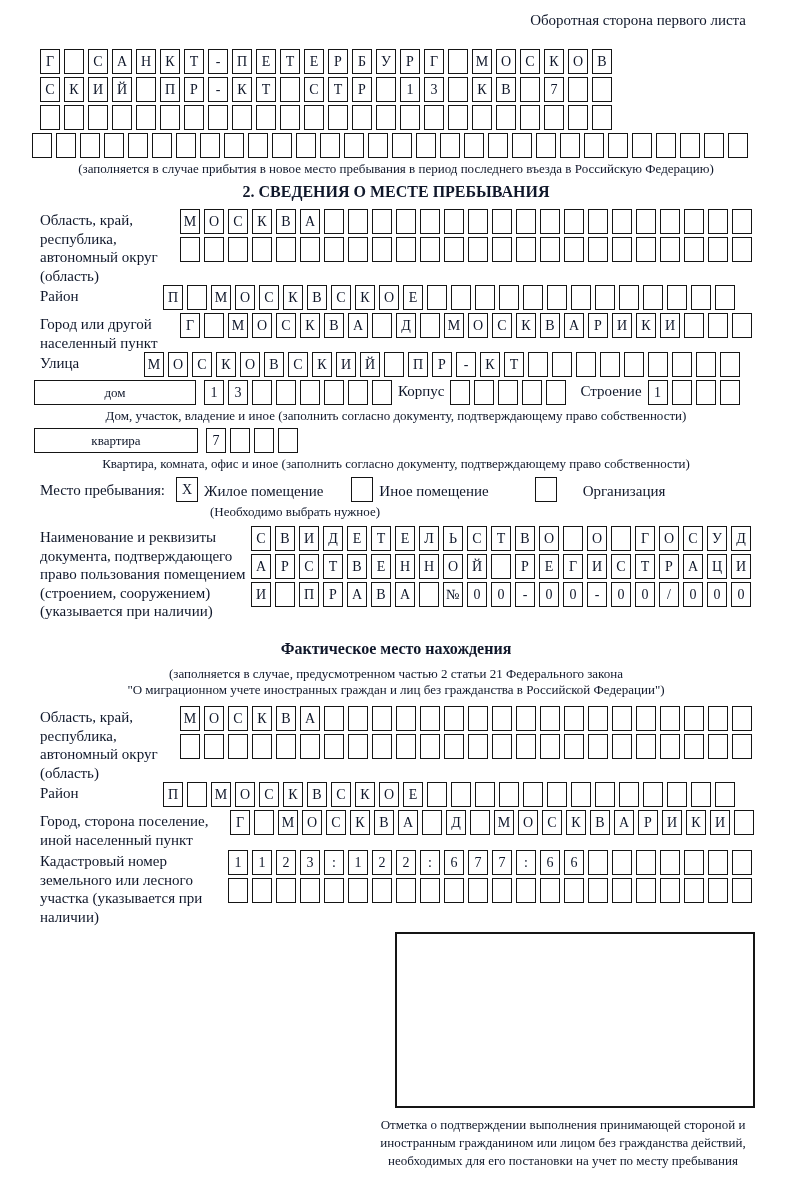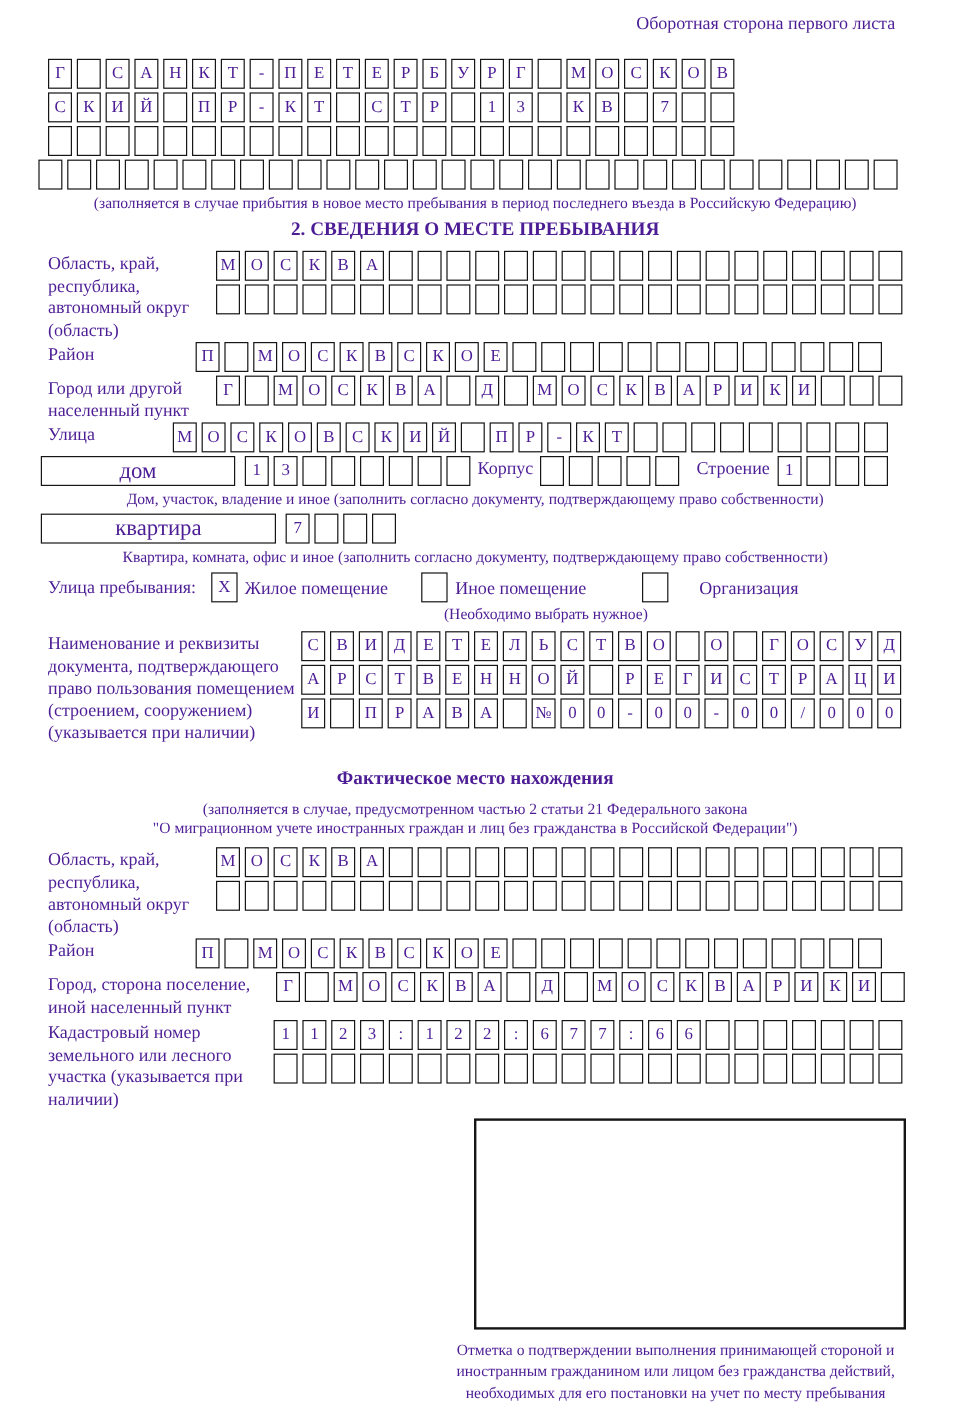--- a/index.html
+++ b/index.html
@@ -1,18 +1,18 @@
 <!DOCTYPE html>
 <html><head>
 <meta charset="utf-8">
 <style>
   html,body{margin:0;padding:0;background:#fff;}
   .page{
     position:relative; width:800px; height:1180px; box-sizing:border-box;
-    background:#fff; color:#4c1d95;
+    background:#fff; color:#0f172a;
     font-family:"Liberation Serif","DejaVu Serif",serif;
     padding:8px 48px 0 40px; overflow:hidden;
   }
   .hdr-note{text-align:right; font-size:15px; margin:4px 6px 20px 0;}
   .frow{display:flex; align-items:flex-start;}
   .label{font-size:15px; line-height:18.5px; flex:none; padding-top:2px;}
   .w104{width:104px}.w123{width:123px}.w140{width:140px}.w190{width:190px}
   .w211{width:211px}.w188{width:188px}
   .cellcol{display:flex; flex-direction:column; gap:3px;}
   .cellrow{display:flex; gap:4px;}
@@ -20,21 +20,21 @@
     flex:none; box-sizing:border-box; width:20px; height:25px;
     border:1.6px solid #151515; display:flex; align-items:center; justify-content:center;
     font-size:14px; line-height:14px; background:#fff;
   }
   .mb3{margin-bottom:3px}
   .note{font-size:13px; line-height:16px;text-align:center;}
   .center{text-align:center;}
   .sec-title{font-size:16px; font-weight:bold; text-align:center; margin:6px 0 8px 0;}
   .valuebox{
     flex:none; box-sizing:border-box; border:1.6px solid #151515; height:25px;
-    display:flex; align-items:center; justify-content:center; font-size:19px; background:#fff;
+    display:flex; align-items:center; justify-content:center; font-size:13px; background:#fff;
   }
   .inline-lbl{font-size:15px; padding:3px 6px 0 6px; flex:none;}
   .chkbox{width:22px;}
   .stamp-box{border:2px solid #151515; background:#fff;}
 </style>
 </head>
 <body>
 
 <div class="page">
 
@@ -331,40 +331,40 @@
     <div class="cellrow">
         <span class="cell">1</span>
         <span class="cell"></span>
         <span class="cell"></span>
         <span class="cell"></span>
       </div>
   </div>
   <div class="note mb3">Дом, участок, владение и иное (заполнить согласно документу, подтверждающему право собственности)</div>
 
   <div class="frow mb3" style="margin-left:-6px; margin-top:4px">
-    <div class="valuebox" style="width:196px">квартира</div>
+    <div class="valuebox" style="width:164px">квартира</div>
     <div class="cellrow" style="margin-left:8px">
         <span class="cell">7</span>
         <span class="cell"></span>
         <span class="cell"></span>
         <span class="cell"></span>
       </div>
   </div>
   <div class="note mb3">Квартира, комната, офис и иное (заполнить согласно документу, подтверждающему право собственности)</div>
 
   <div class="frow" style="margin-top:5px; align-items:center">
-    <div class="label" style="width:136px">Улица пребывания:</div>
+    <div class="label" style="width:136px">Место пребывания:</div>
     <span class="cell chkbox">X</span>
     <div class="inline-lbl">Жилое помещение</div>
     <span class="cell chkbox" style="margin-left:22px"></span>
     <div class="inline-lbl">Иное помещение</div>
     <span class="cell chkbox" style="margin-left:40px"></span>
     <div class="inline-lbl" style="padding-left:26px">Организация</div>
   </div>
-  <div class="note" style="margin:2px 0 6px 170px; width:330px; text-align:right">(Необходимо выбрать нужное)</div>
+  <div class="note" style="margin:2px 0 6px 170px; width:330px; text-align:left">(Необходимо выбрать нужное)</div>
 
   <div class="frow" style="min-height:112px">
     <div class="label w211">Наименование и реквизиты документа, подтверждающего право пользования помещением (строением, сооружением) (указывается при наличии)</div>
     <div class="cellcol">
       <div class="cellrow">
           <span class="cell">С</span>
           <span class="cell">В</span>
           <span class="cell">И</span>
           <span class="cell">Д</span>
           <span class="cell">Е</span>

